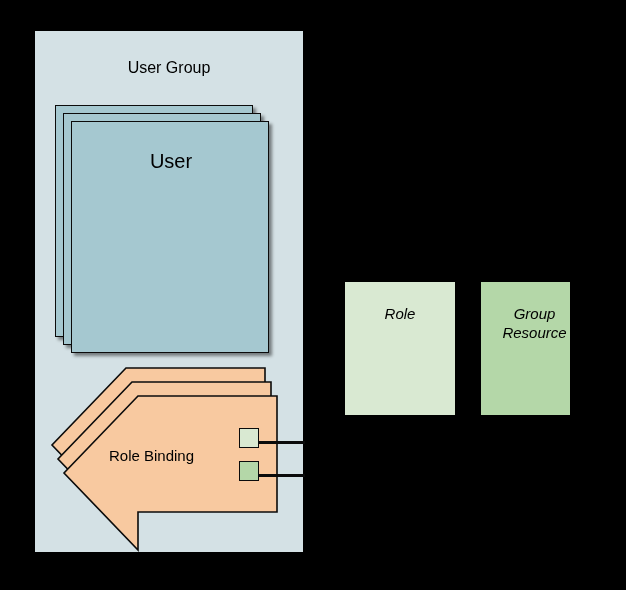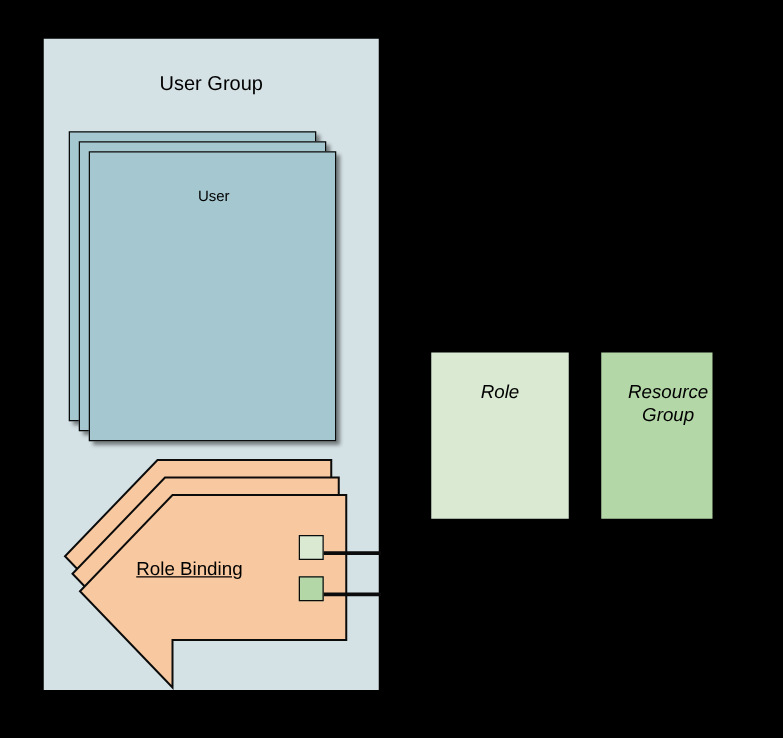--- a/index.html
+++ b/index.html
@@ -50,21 +50,21 @@
   }
   .user-card.back2 { left: 55px; top: 105px; }
   .user-card.back1 { left: 63px; top: 113px; }
   .user-card.front { left: 71px; top: 121px; }
   .user-label {
     position: absolute;
     left: 0;
     top: 28px;
     width: 198px;
     text-align: center;
-    font-size: 12px;
+    font-size: 20px;
     color: #000000;
     white-space: nowrap;
   }
   .rb-outline {
     position: absolute;
     width: 215px;
     height: 118px;
     overflow: visible;
   }
   .rb-outline polygon {
@@ -78,21 +78,20 @@
   .rb-layer.back1 { left: 57px; top: 381px; }
   .rb-layer.front { left: 63px; top: 395px; }
 
   .rb-label {
     position: absolute;
     left: 46px;
     top: 52px;
     font-size: 15px;
     color: #000000;
     white-space: nowrap;
-    text-decoration: underline;
   }
 
   
   .rb-port {
     position: absolute;
     width: 20px;
     height: 20px;
     border: 1.6px solid #0b0b0b;
     box-sizing: border-box;
   }
@@ -177,18 +176,18 @@
 
   <div class="connector to-role"></div>
   <div class="connector to-resource"></div>
 
   <div class="flat-box role">
     <div class="flat-label">Role</div>
   </div>
 
   <div class="flat-box resource">
     <div class="flat-label">
+      <div>Group</div>
       <div>Resource</div>
-      <div>Group</div>
     </div>
   </div>
 
 </div>
 
 </body></html>

